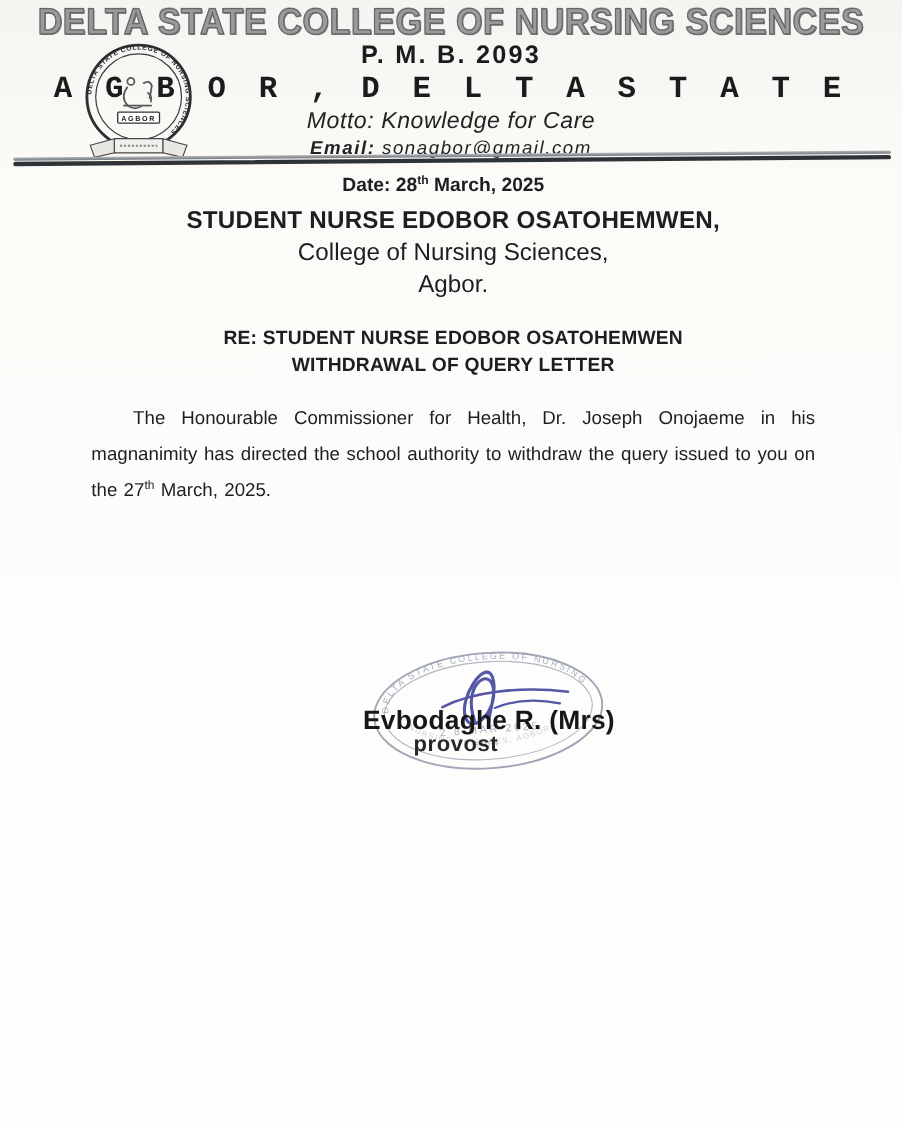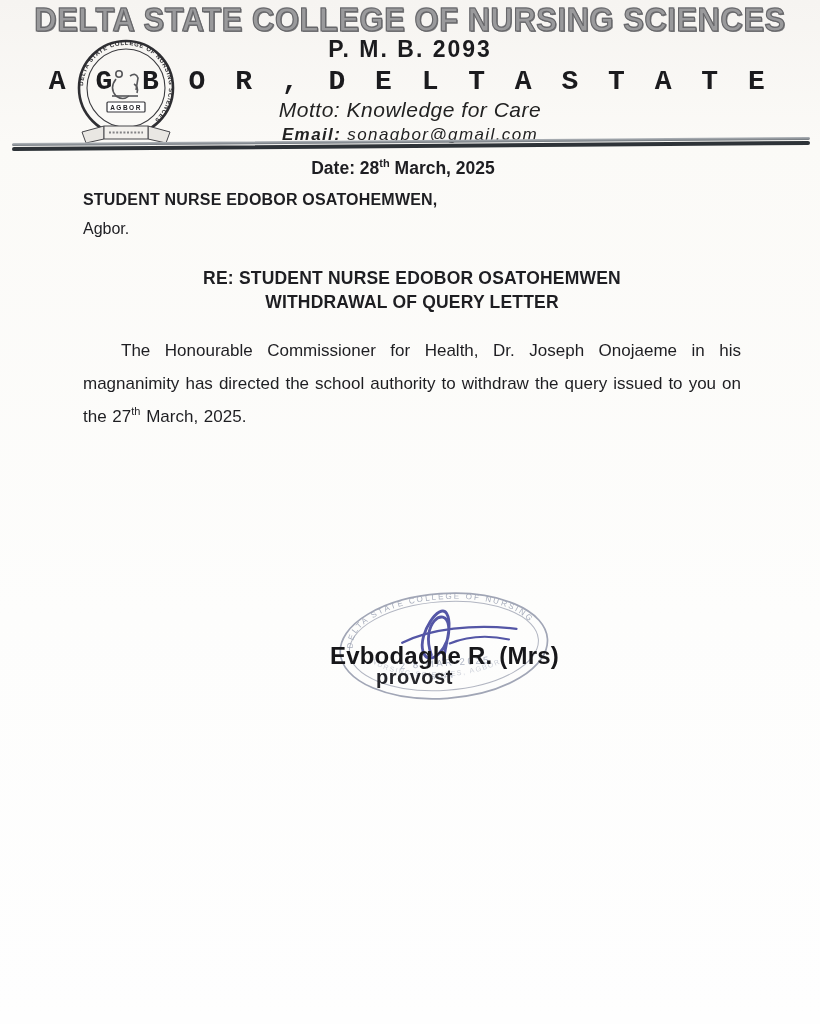--- a/index.html
+++ b/index.html
@@ -24,21 +24,21 @@
   .emailline{font-size:17px;font-style:italic;margin-top:3px;letter-spacing:1.4px;color:#222;}
   .emailline .lbl{font-weight:700;margin-right:6px;}
   .seal{position:absolute;left:62px;top:36px;width:128px;height:118px;}
   .rule{position:absolute;left:12px;right:10px;top:140px;transform:rotate(-0.45deg);}
   .rule .thin{height:3px;background:linear-gradient(#b3b8bd,#71777d);border-radius:2px;}
   .rule .thick{height:4px;background:#2e3338;margin-top:1px;border-radius:2px;}
   
   .letter-body{position:absolute;left:83px;right:79px;top:158px;font-size:17px;color:#1e1e22;}
   .date-line{text-align:center;margin-right:18px;font-weight:700;font-size:17.5px;margin-bottom:6px;}
   sup{font-size:11px;line-height:0;vertical-align:super;}
-  .recipient{margin-top:4px;line-height:29px;font-size:16px;margin-bottom:24px;}
+  .recipient{margin-top:4px;line-height:29px;font-size:22px;margin-bottom:24px;text-align:center;}
   .recipient .r1{font-weight:700;letter-spacing:0.2px;}
   .subject{text-align:center;font-weight:700;font-size:17.5px;line-height:23.5px;margin-bottom:20px;letter-spacing:0.2px;}
   .para{line-height:33px;text-align:justify;word-spacing:1px;margin:0 0 13px 0;}
   .para.first{text-indent:38px;margin-bottom:13px;}
   .para.p3{margin-top:17px;}
   .pnum{padding-right:15px;}
   
   .sig-block{position:absolute;left:318px;top:586px;width:260px;height:130px;}
   .stamp-svg{position:absolute;left:0;top:0;width:252px;height:124px;transform:rotate(-4deg);opacity:0.95;}
   .sig-name{position:absolute;left:12px;top:56px;font-size:24px;font-weight:700;color:#17171a;letter-spacing:0.2px;white-space:nowrap;}
@@ -92,20 +92,21 @@
 
   <div class="letter-body">
 
     <div class="date-line">
       <span>Date:</span>
       <span>28</span><sup>th</sup><span> March, 2025</span>
     </div>
 
     <div class="recipient">
       <div class="r1">STUDENT NURSE EDOBOR OSATOHEMWEN,</div>
+      <div>College of Nursing Sciences,</div>
       <div>Agbor.</div>
     </div>
 
     <div class="subject">
       <div>RE: STUDENT NURSE EDOBOR OSATOHEMWEN</div>
       <div>WITHDRAWAL OF QUERY LETTER</div>
     </div>
 
     <p class="para first"><span>The Honourable Commissioner for Health, Dr. Joseph Onojaeme in his magnanimity has directed the school authority to withdraw the query issued to you on the 27</span><sup>th</sup><span> March, 2025.</span></p>
 

